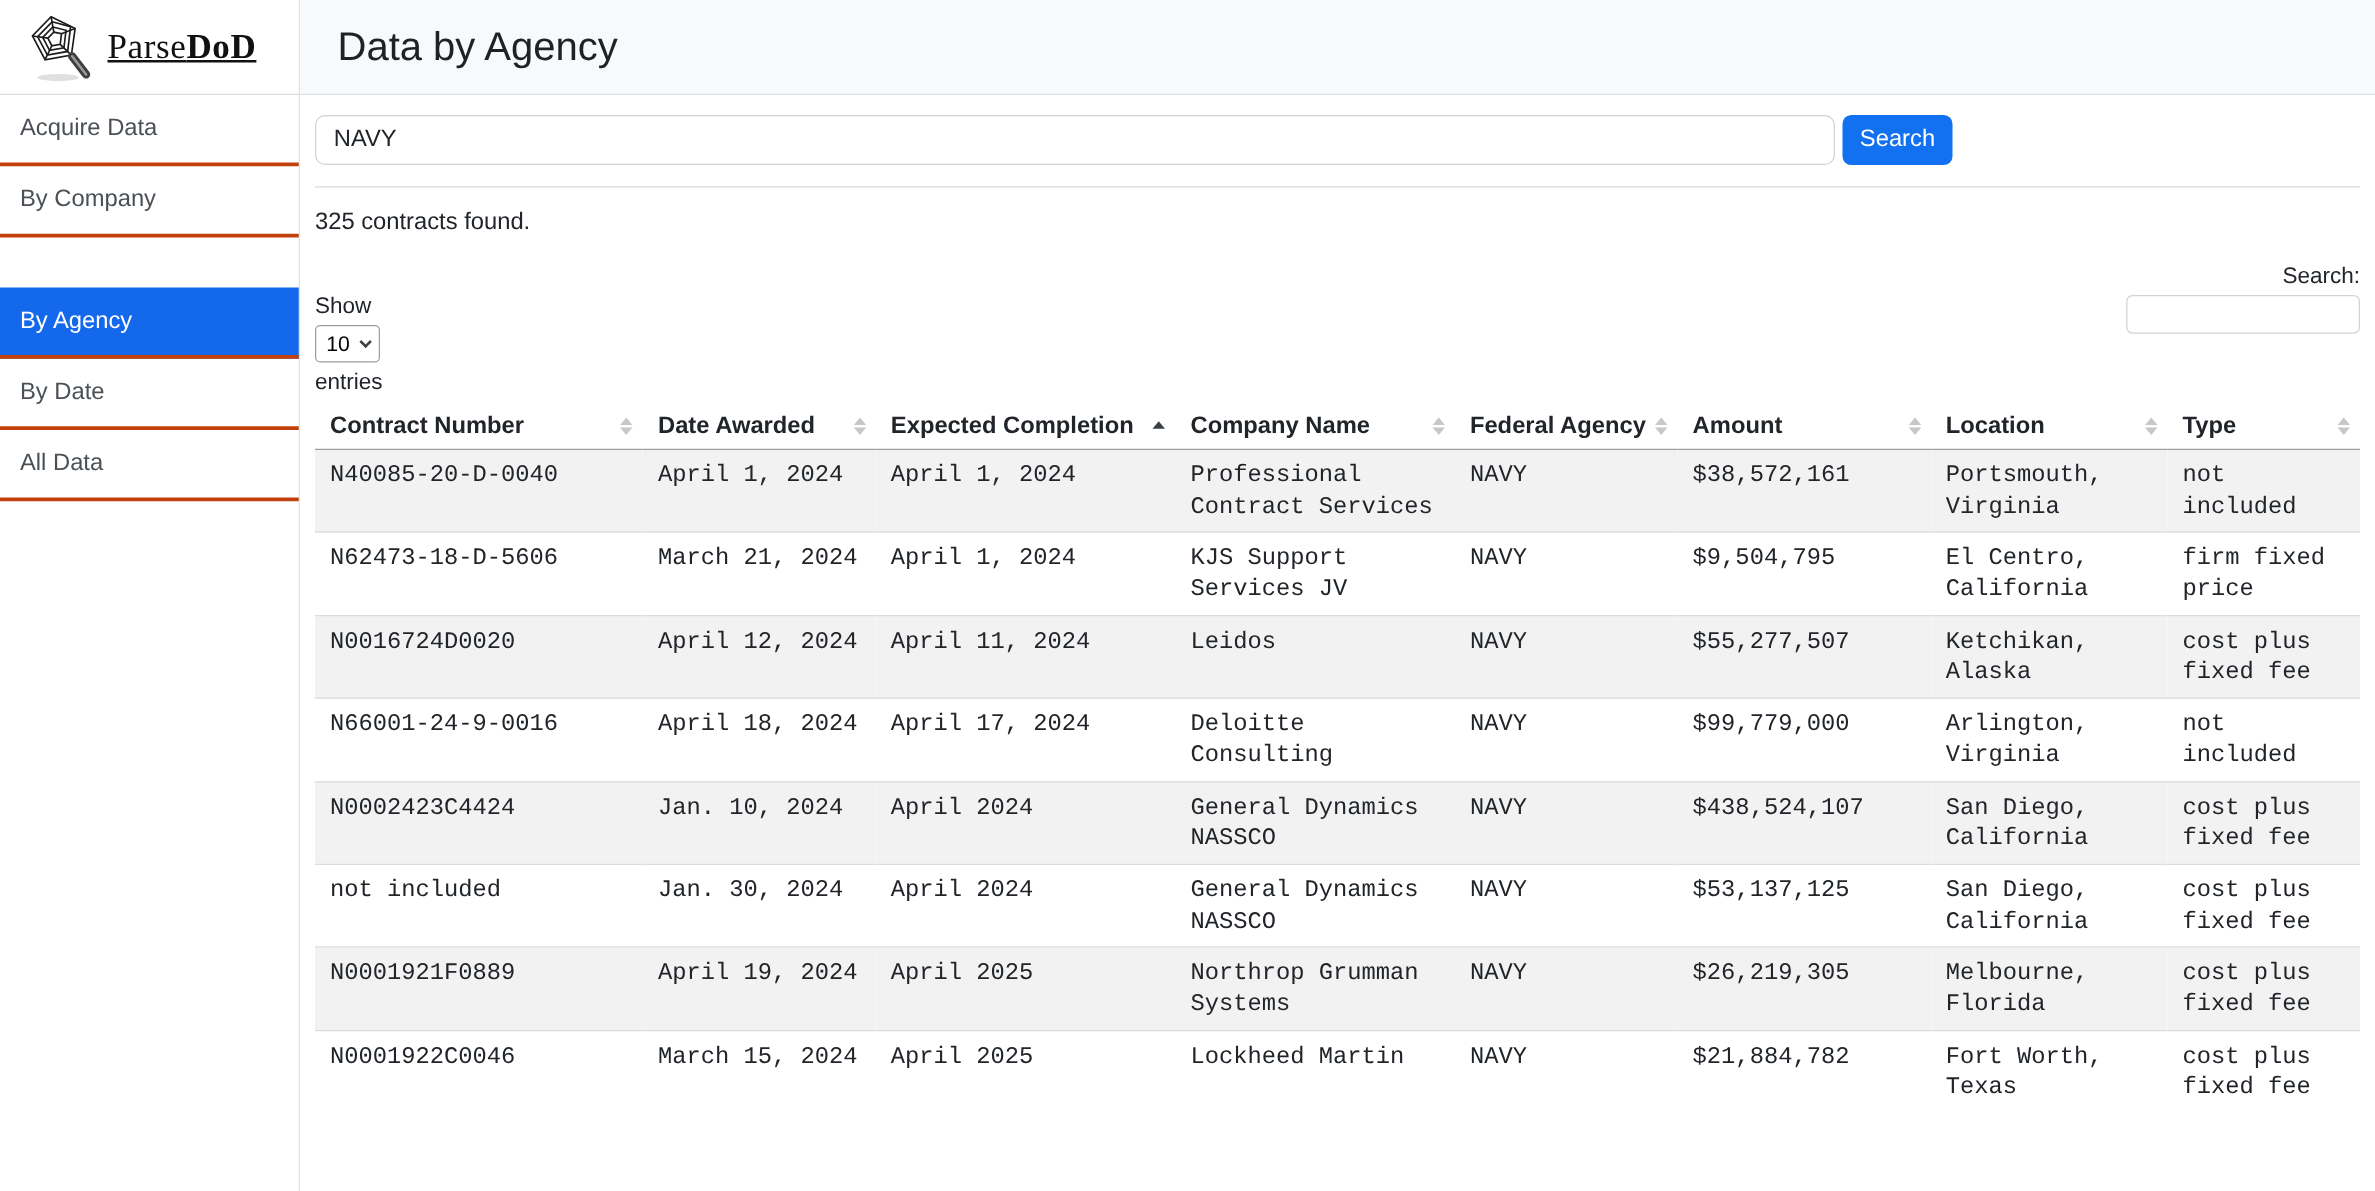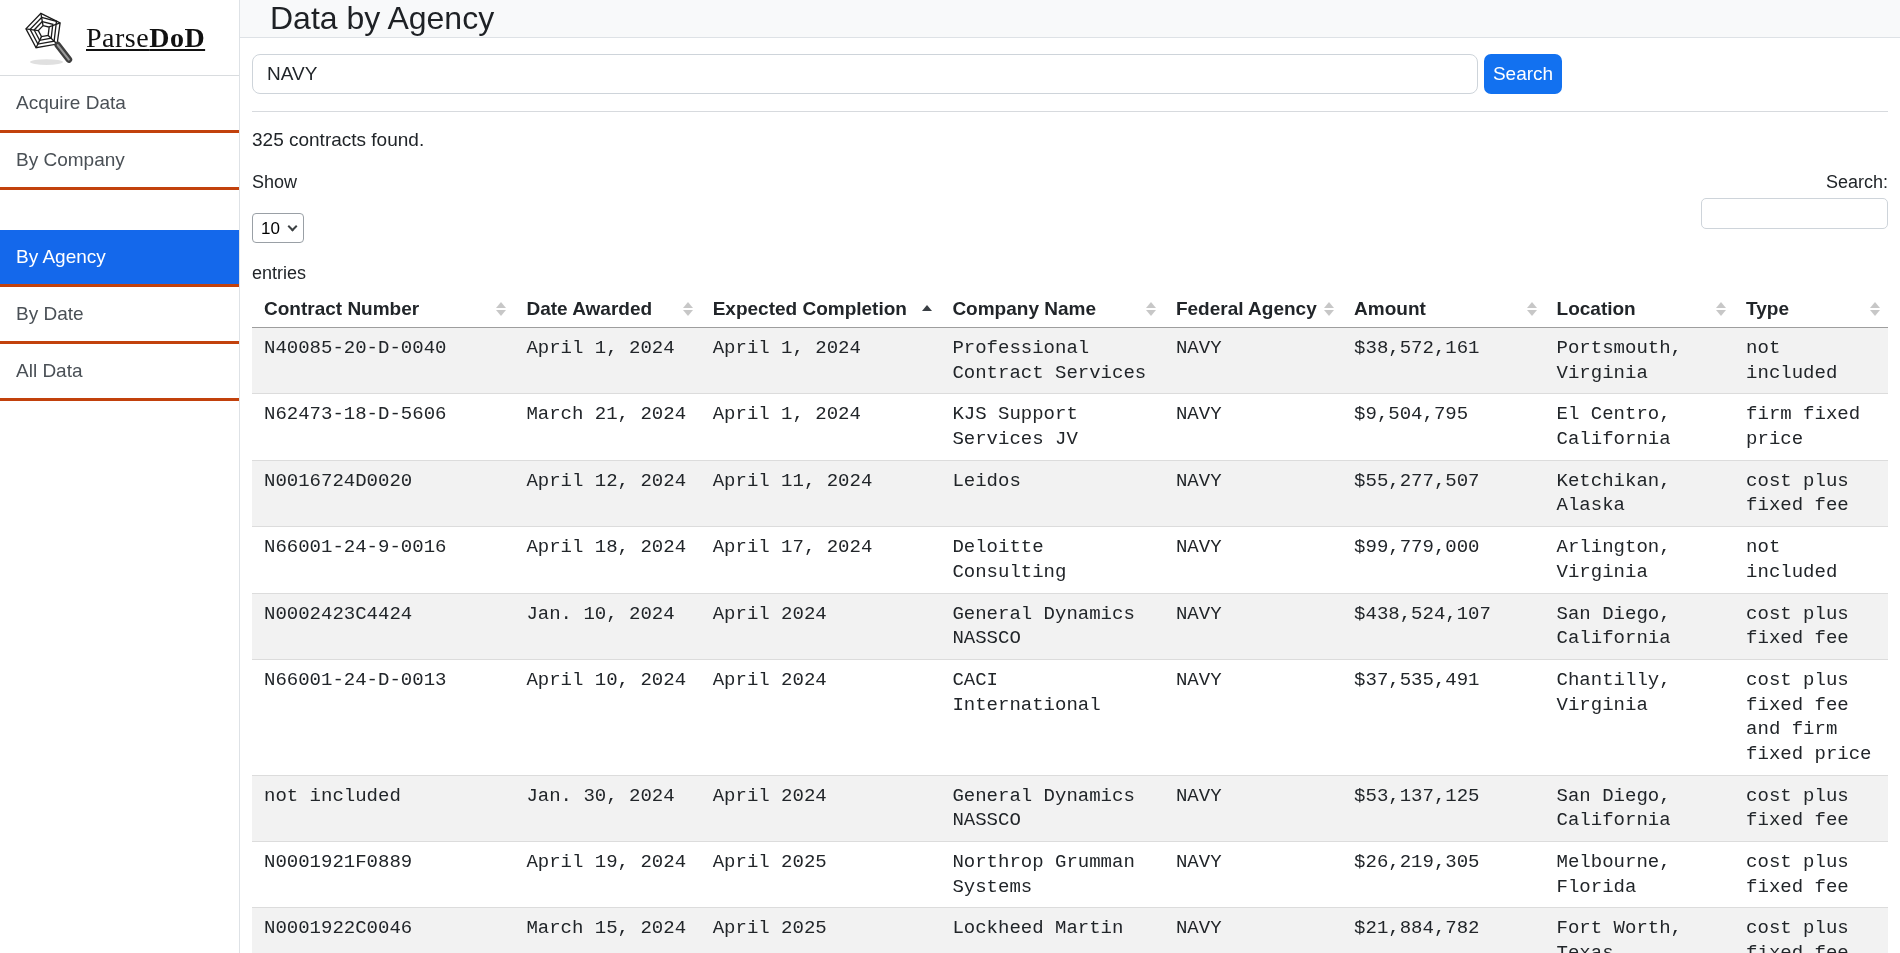--- a/index.html
+++ b/index.html
@@ -19,27 +19,27 @@
 
   
   .main { flex:1; display:flex; flex-direction:column; overflow:hidden; }
   .titlebar { height:76px; background:#f8f9fa; border-bottom:1px solid #dee2e6; display:flex; align-items:center; padding-left:30px; }
   .titlebar h1 { font-size:32px; font-weight:500; color:#1e2125;text-align:center; }
   .content { padding:16px 12px 0 12px; }
 
   .search-row { display:flex; width:1310px; gap:6px; }
   .search-row input { flex:1; height:40px; border:1px solid #ced4da; border-radius:8px; padding:0 14px;
                       font-size:19px; color:#212529; outline:none; font-family:inherit; }
-  .search-row button { width:78px; height:40px; border:none; border-radius:7px; background:var(--btn,#1271f0);
+  .search-row button { width:88px; height:40px; border:none; border-radius:7px; background:var(--btn,#1271f0);
                        color:#fff; font-size:19px; font-family:inherit; cursor:pointer; }
   hr.sep { border:none; border-top:1px solid #d7dade; margin:17px 0 0 0; }
   .summary { margin-top:17px; font-size:19px; }
 
   .table-controls { display:flex; justify-content:space-between; align-items:flex-start; margin-top:21px; }
-  .length-control { display:flex; flex-direction:column; gap:20px; font-size:18px; color:#212529; }
+  .length-control { display:flex; flex-direction:column; gap:5px; font-size:18px; color:#212529;margin-top:24px; }
   .select-wrap { position:relative; width:52px; }
   .select-wrap select { width:52px; height:30px; border:1px solid #9aa0a6; border-radius:4px; background:#fff;
                         font-size:17px; font-family:inherit; padding:0 16px 0 8px; appearance:none; -webkit-appearance:none; }
   .select-wrap .chev { position:absolute; right:8px; top:10px; width:7px; height:7px;
                        border-right:2px solid #3c4043; border-bottom:2px solid #3c4043; transform:rotate(45deg); pointer-events:none; }
   .filter-control { text-align:right; font-size:18px; }
   .filter-control label { display:block; margin-bottom:5px; }
   .filter-control input { width:187px; height:31px; border:1px solid #ced4da; border-radius:5px; padding:0 8px;
                           font-size:17px; font-family:inherit; outline:none; }
 
@@ -214,30 +214,20 @@
               <td>N0002423C4424</td>
               <td>Jan. 10, 2024</td>
               <td>April 2024</td>
               <td>General Dynamics NASSCO</td>
               <td>NAVY</td>
               <td>$438,524,107</td>
               <td>San Diego, California</td>
               <td>cost plus fixed fee</td>
             </tr>
             <tr>
-              <td>N66001-24-D-0013</td>
-              <td>April 10, 2024</td>
-              <td>April 2024</td>
-              <td>CACI International</td>
-              <td>NAVY</td>
-              <td>$37,535,491</td>
-              <td>Chantilly, Virginia</td>
-              <td>cost plus fixed fee and firm fixed price</td>
-            </tr>
-            <tr>
               <td>not included</td>
               <td>Jan. 30, 2024</td>
               <td>April 2024</td>
               <td>General Dynamics NASSCO</td>
               <td>NAVY</td>
               <td>$53,137,125</td>
               <td>San Diego, California</td>
               <td>cost plus fixed fee</td>
             </tr>
             <tr>

